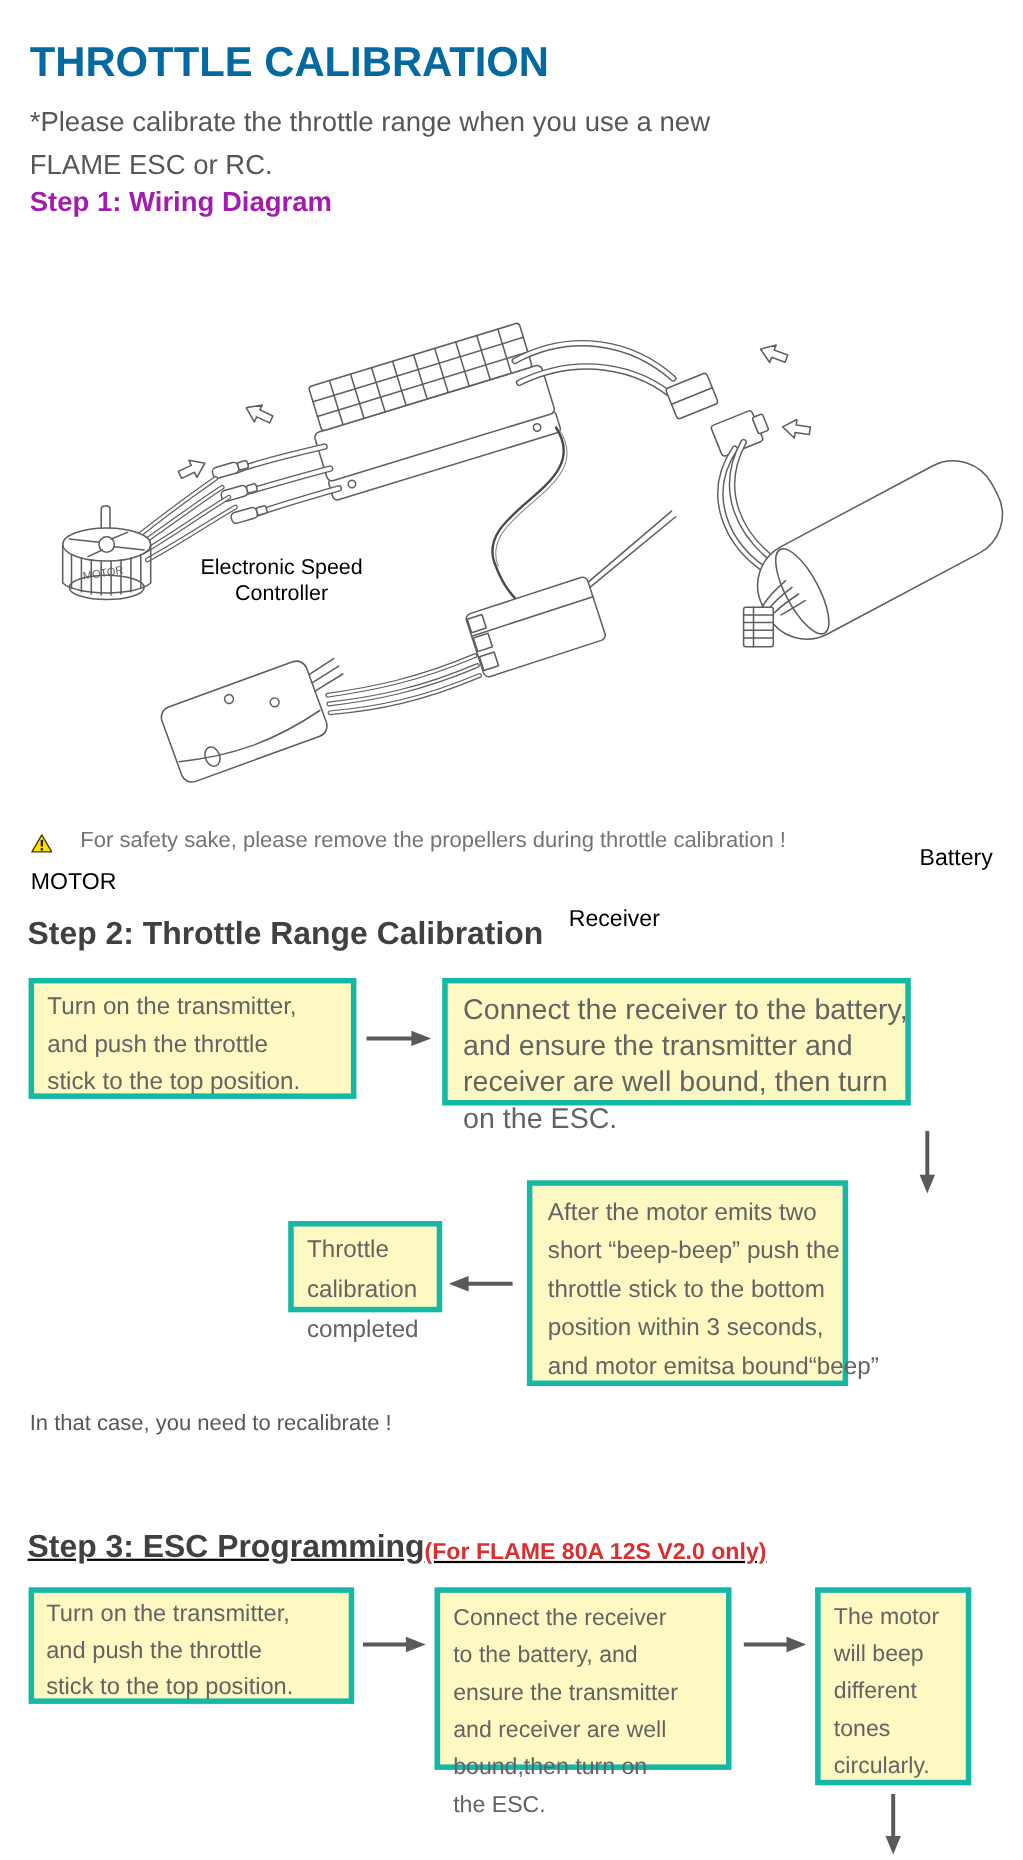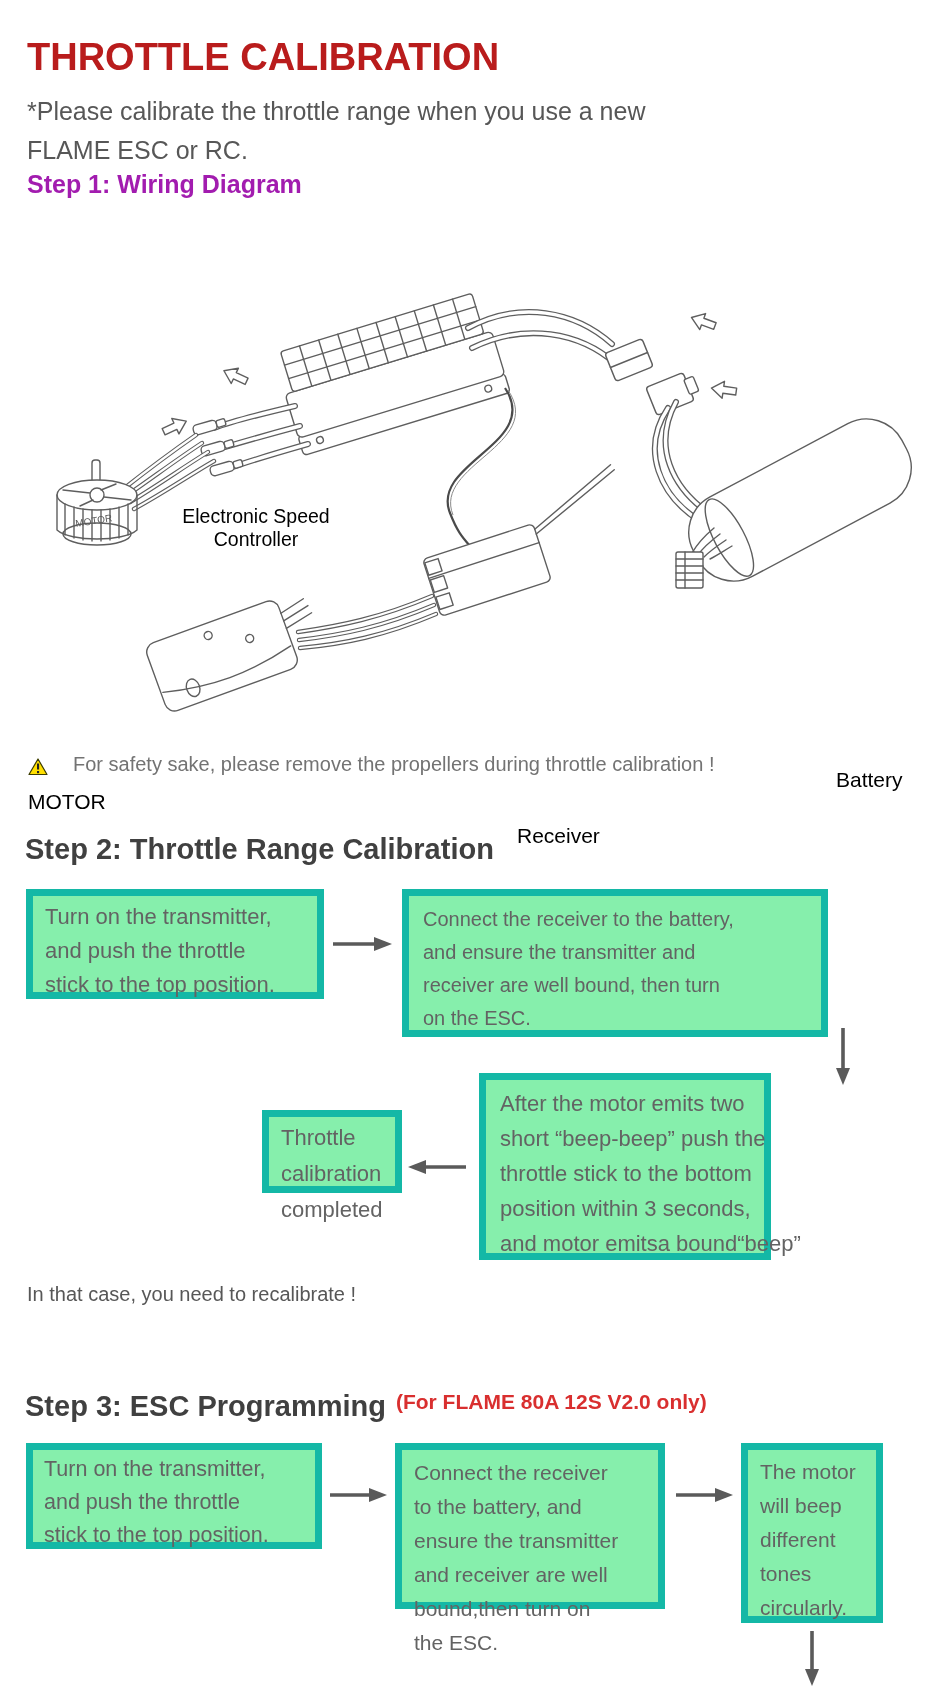--- a/index.html
+++ b/index.html
@@ -1,39 +1,39 @@
 <!DOCTYPE html>
 <html><head>
 <meta charset="utf-8">
 <style>
   html,body{margin:0;padding:0;background:#ffffff;}
   body{width:930px;height:1691px;position:relative;font-family:"Liberation Sans","DejaVu Sans",sans-serif;overflow:hidden;}
   .abs{position:absolute;}
   
-  .title{left:27px;top:36px;font-size:38px;font-weight:600;color:#b91c1c;letter-spacing:0px;}
+  .title{left:27px;top:36px;font-size:38px;font-weight:600;color:#0369a1;letter-spacing:0px;}
   .subtitle{left:27px;top:92px;font-size:25px;line-height:39px;color:#575757;}
   .s1h{left:27px;top:170px;font-size:25px;font-weight:700;color:#a21caf;margin:0;}
   .s2h{left:25px;top:833px;font-size:29px;font-weight:700;color:#404040;margin:0;}
-  .s3h{left:25px;top:1390px;margin:0;display:flex;align-items:flex-start;gap:10px;}
+  .s3h{left:25px;top:1390px;margin:0;display:flex;align-items:flex-end;text-decoration:underline;}
   .s3h .main{font-size:29px;font-weight:700;color:#404040;}
   .s3h .qual{font-size:21px;font-weight:600;color:#d92f2f;}
   
   .warning{left:28px;top:753px;display:flex;align-items:flex-end;gap:25px;color:#737373;font-size:20px;}
   
   .dlabel{position:absolute;color:#000000;font-size:21px;line-height:23px;}
   .lbl-esc{left:158px;top:277px;width:196px;text-align:center;font-size:19.5px;}
   .lbl-motor{left:28px;top:562px;}
   .lbl-battery{left:836px;top:540px;}
   .lbl-receiver{left:517px;top:596px;}
   .lbl-ubec{left:251px;top:696px;}
   
-  .fbox{position:absolute;border:7px solid #14b8a6;color:#636363;background:#86efac;box-sizing:border-box;}
+  .fbox{position:absolute;border:5px solid #14b8a6;color:#636363;background:#fef9c3;box-sizing:border-box;}
   .fbox .ln{white-space:nowrap;}
   .boxA{left:26px;top:889px;width:298px;height:110px;padding:4px 0 0 12px;font-size:22px;line-height:34px;}
-  .boxB{left:402px;top:889px;width:426px;height:148px;padding:7px 0 0 14px;font-size:20px;line-height:33px;}
+  .boxB{left:402px;top:889px;width:426px;height:116px;padding:7px 0 0 14px;font-size:26px;line-height:33px;}
   .boxC{left:479px;top:1073px;width:292px;height:187px;padding:6px 0 0 14px;font-size:22px;line-height:35px;}
   .boxD{left:262px;top:1110px;width:140px;height:83px;padding:3px 0 0 12px;font-size:22px;line-height:36px;}
   .boxE{left:26px;top:1443px;width:296px;height:106px;padding:3px 0 0 11px;font-size:21.5px;line-height:33px;}
   .boxF{left:395px;top:1443px;width:270px;height:166px;padding:6px 0 0 12px;font-size:21px;line-height:34px;}
   .boxG{left:741px;top:1443px;width:142px;height:180px;padding:5px 0 0 12px;font-size:21px;line-height:34px;}
   
   .note{left:27px;top:1280px;font-size:20px;line-height:28px;color:#575757;}
   .arrow{position:absolute;}
   svg{display:block;}
   .dln{fill:none;stroke:#5e5e5e;stroke-width:1.4;stroke-linecap:round;stroke-linejoin:round;}

